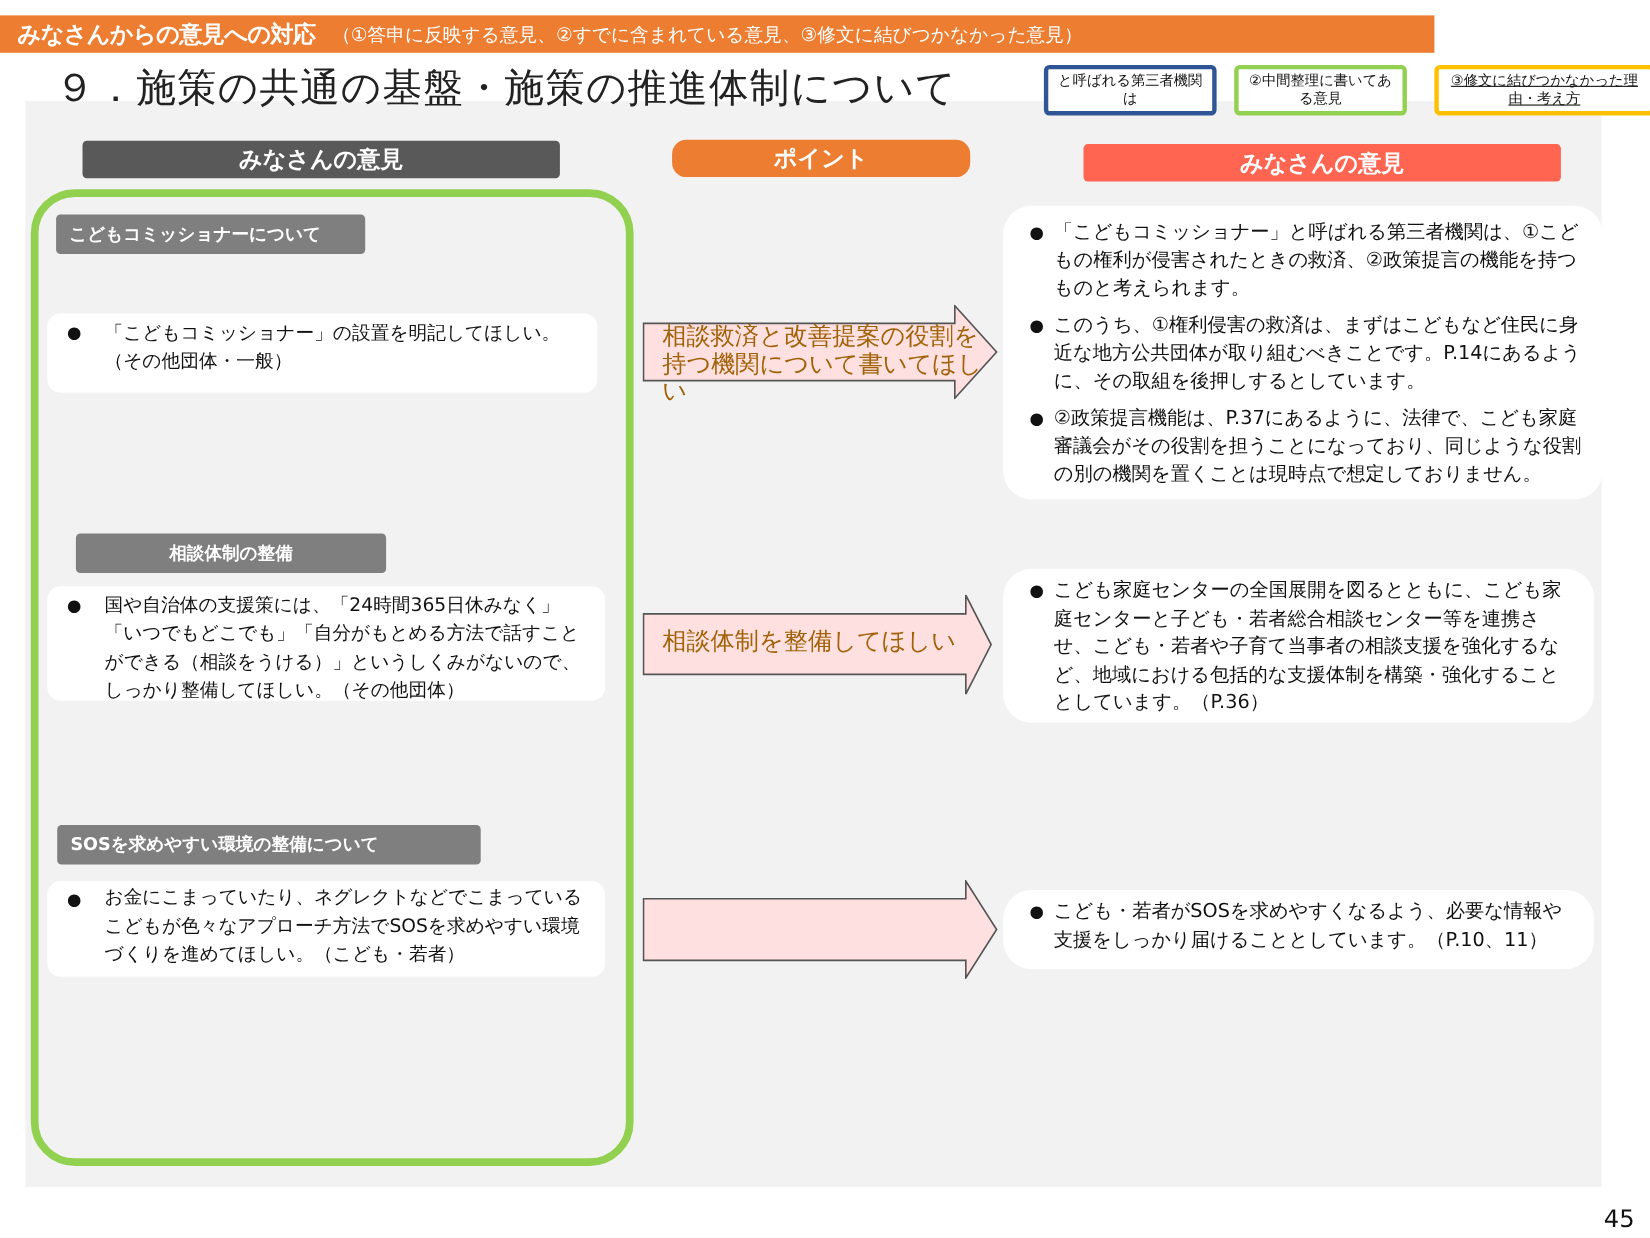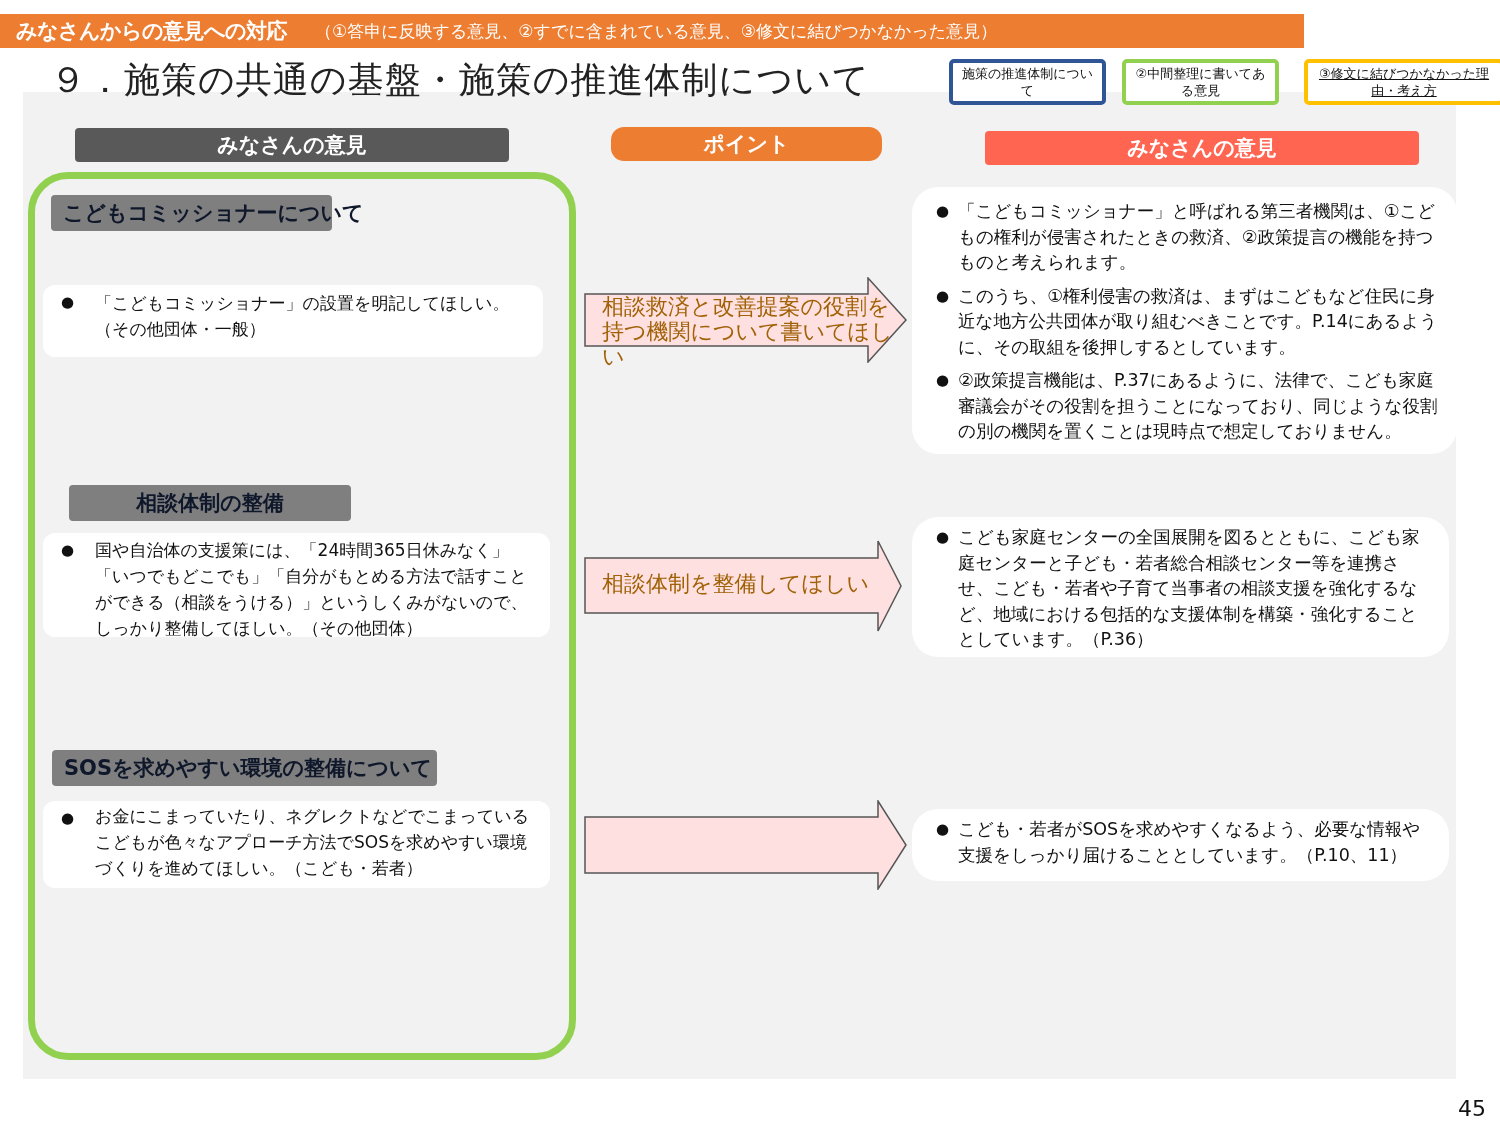--- a/index.html
+++ b/index.html
@@ -1,39 +1,39 @@
 <!DOCTYPE html>
 <html><head>
 <meta charset="utf-8">
 <style>
   * { box-sizing: border-box; margin: 0; padding: 0; }
   html, body { width: 1500px; height: 1125px; background: #ffffff; overflow: hidden; }
   body { position: relative; font-family: "DejaVu Sans", "Liberation Sans", sans-serif; color: #111; }
 
   .topbar { position: absolute; left: 0; top: 14px; width: 1304px; height: 34px; background: #ED7D31; color: #fff; display: flex; align-items: center; padding-left: 16px; }
   .topbar .t-main { font-size: 21px; font-weight: bold; letter-spacing: -0.5px; }
-  .topbar .t-sub { font-size: 17px; margin-left: 28px; }
+  .topbar .t-sub { font-size: 17px; margin-left: 15px; }
 
   .page-title { position: absolute; left: 50px; top: 56px; font-size: 36px; color: #222; letter-spacing: 1px; white-space: nowrap; text-align: center; }
 
   .legend-box { position: absolute; top: 59px; height: 46px; border-radius: 5px; background: #fff; font-size: 13px; line-height: 17px; text-align: center; display: flex; align-items: center; justify-content: center; padding: 0 6px; }
   .legend-1 { left: 949px; width: 157px; border: 4px solid #2F5597; }
   .legend-2 { left: 1122px; width: 157px; border: 4px solid #92D050; }
   .legend-3 { left: 1304px; width: 200px; border: 4px solid #FFC000; text-decoration: underline; }
 
   .canvas { position: absolute; left: 23px; top: 92px; width: 1433px; height: 987px; background: #F2F2F2; }
 
   .col-head { position: absolute; height: 34px; border-radius: 4px; color: #fff; font-weight: bold; font-size: 21px; display: flex; align-items: center; justify-content: center; }
   .head-opinions { left: 75px; top: 128px; width: 434px; background: #595959; }
   .head-point { left: 611px; top: 127px; width: 271px; background: #ED7D31; border-radius: 13px; }
   .head-where { left: 985px; top: 131px; width: 434px; background: #FF6550; }
 
   .green-frame { position: absolute; left: 28px; top: 172px; width: 548px; height: 888px; border: 7px solid #92D050; border-radius: 40px; }
 
-  .topic-label { position: absolute; height: 36px; background: #7F7F7F; color: #0f172a; font-weight: bold; font-size: 21px; border-radius: 4px; display: flex; align-items: center; padding: 0 12px; white-space: nowrap; }
+  .topic-label { position: absolute; height: 36px; background: #7F7F7F; color: #ffffff; font-weight: bold; font-size: 16px; border-radius: 4px; display: flex; align-items: center; padding: 0 12px; white-space: nowrap; }
   .topic-1 { left: 51px; top: 195px; width: 281px; }
   .topic-2 { left: 69px; top: 485px; width: 282px; justify-content: center; }
   .topic-3 { left: 52px; top: 750px; width: 385px; }
 
   .opinion-card { position: absolute; background: #fff; border-radius: 12px; font-size: 17px; line-height: 26px; padding: 4px 14px 4px 52px; }
   .opinion-card .bullet { position: absolute; left: 18px; top: 4px; font-size: 15px; }
   .op-1 { left: 43px; top: 285px; width: 500px; height: 72px; padding-top: 5px; }
   .op-2 { left: 43px; top: 533px; width: 507px; height: 104px; }
   .op-3 { left: 43px; top: 801px; width: 507px; height: 87px; padding-top: 2px; }
 
@@ -62,21 +62,21 @@
 
 <div class="topbar">
   <span class="t-main">みなさんからの意見への対応</span>
   <span class="t-sub">（①答申に反映する意見、②すでに含まれている意見、③修文に結びつかなかった意見）</span>
 </div>
 
 <div class="canvas"></div>
 
 <div class="page-title">９．施策の共通の基盤・施策の推進体制について</div>
 
-<div class="legend-box legend-1">施策の推進体制について</div>
+<div class="legend-box legend-1">と呼ばれる第三者機関は</div>
 <div class="legend-box legend-2">②中間整理に書いてある意見</div>
 <div class="legend-box legend-3">③修文に結びつかなかった理由・考え方</div>
 
 <div class="col-head head-opinions">みなさんの意見</div>
 <div class="col-head head-point">ポイント</div>
 <div class="col-head head-where">みなさんの意見</div>
 
 <div class="green-frame"></div>
 
 <div class="topic-label topic-1">こどもコミッショナーについて</div>

